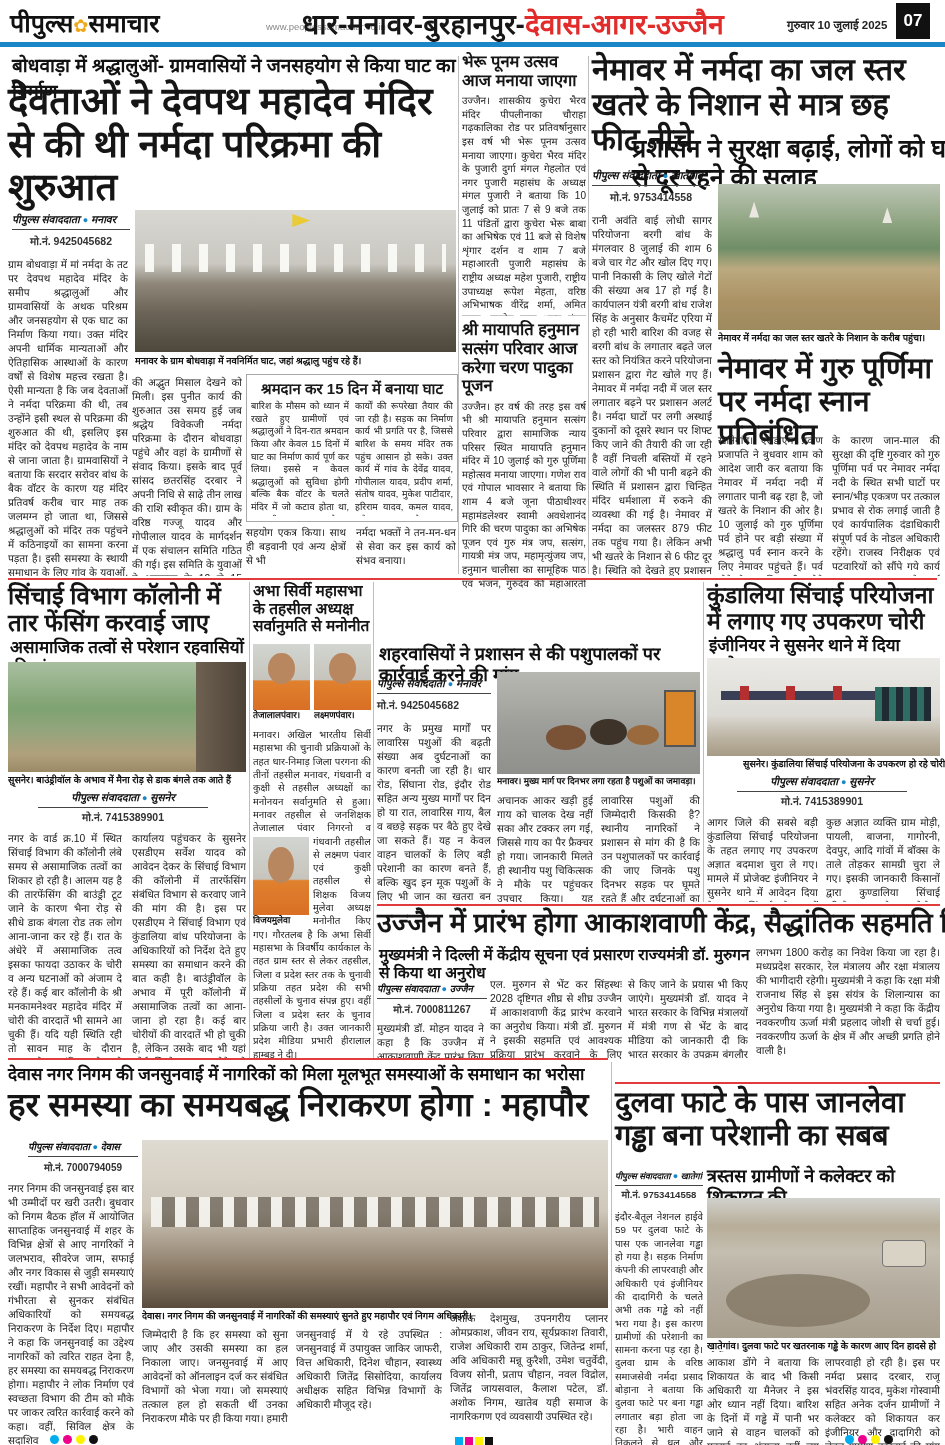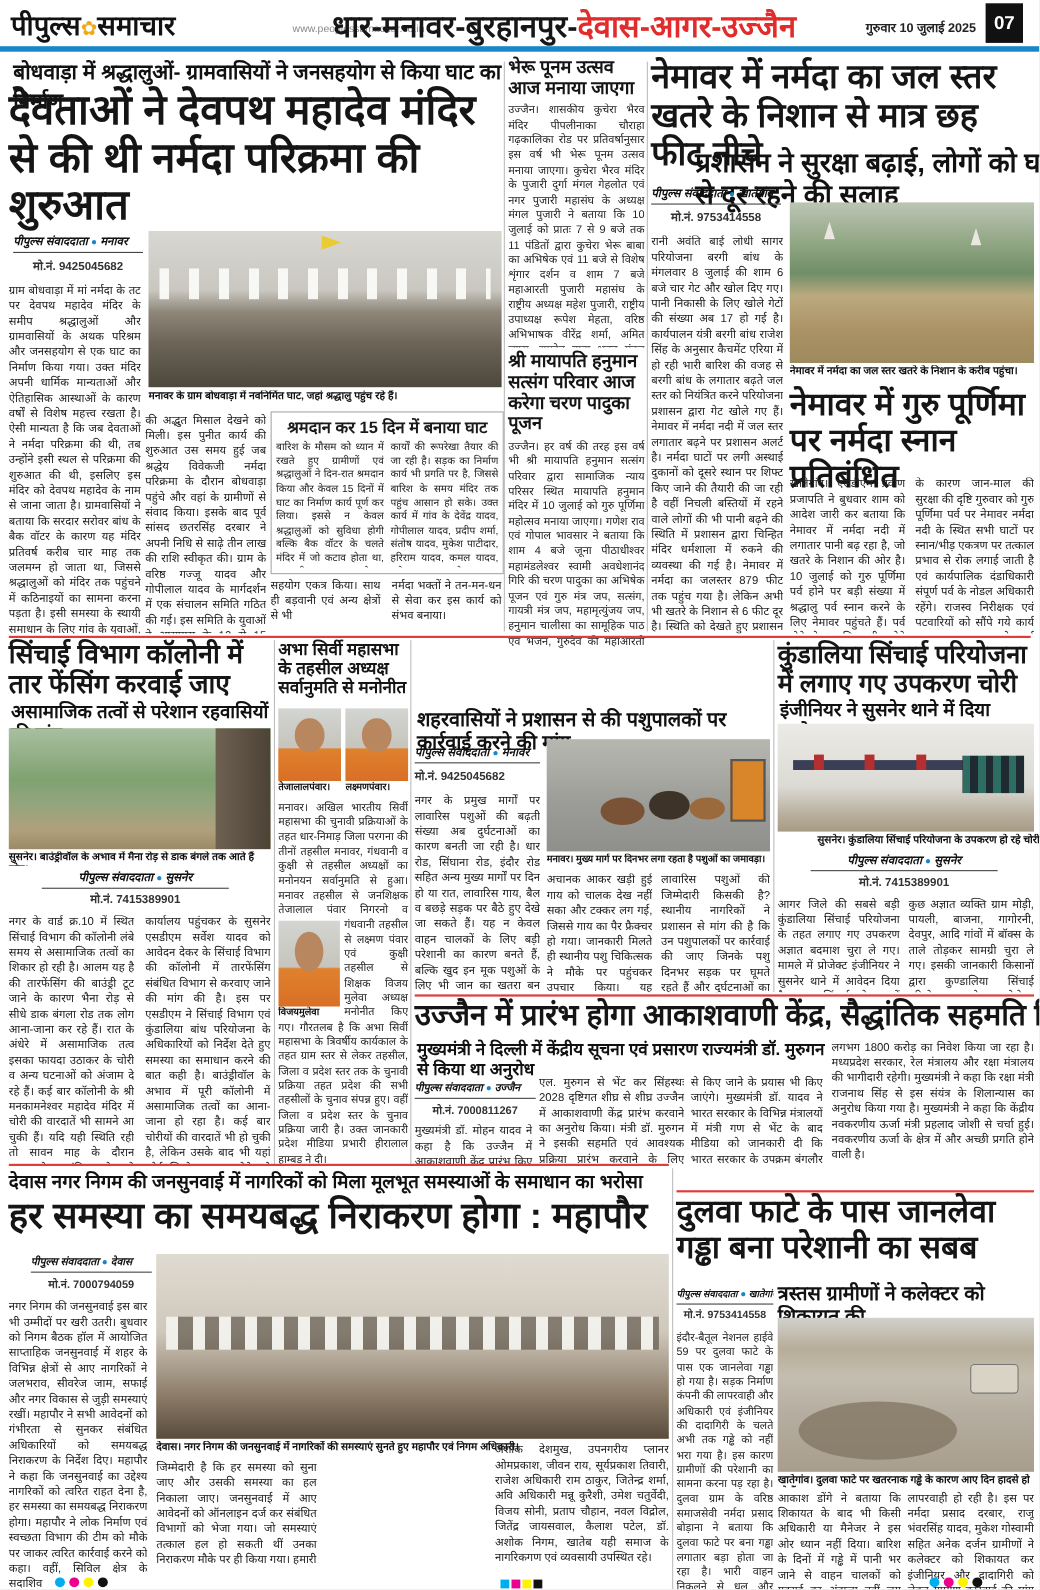--- a/index.html
+++ b/index.html
@@ -239,20 +239,21 @@
     <div class="abs byline" style="left:20px;top:78px;width:110px;font-size:9.6px;">
       <span>पीपुल्स संवाददाता</span> <span class="dot">●</span> <span>देवास</span>
     </div>
     <div class="abs phone" style="left:20px;top:98px;width:110px;font-size:10px;">मो.नं. 7000794059</div>
     <div class="abs body-txt" style="left:0;top:120px;width:126px;height:263px;">नगर निगम की जनसुनवाई इस बार भी उम्मीदों पर खरी उतरी। बुधवार को निगम बैठक हॉल में आयोजित साप्ताहिक जनसुनवाई में शहर के विभिन्न क्षेत्रों से आए नागरिकों ने जलभराव, सीवरेज जाम, सफाई और नगर विकास से जुड़ी समस्याएं रखीं। महापौर ने सभी आवेदनों को गंभीरता से सुनकर संबंधित अधिकारियों को समयबद्ध निराकरण के निर्देश दिए। महापौर ने कहा कि जनसुनवाई का उद्देश्य नागरिकों को त्वरित राहत देना है, हर समस्या का समयबद्ध निराकरण होगा। महापौर ने लोक निर्माण एवं स्वच्छता विभाग की टीम को मौके पर जाकर त्वरित कार्रवाई करने को कहा। वहीं, सिविल क्षेत्र के सदाशिव</div>
     <div class="photo photo-meeting" style="left:134px;top:78px;width:466px;height:168px;">
       <div class="meet-band"></div>
     </div>
     <div class="abs caption" style="left:134px;top:248px;width:466px;height:13px;">देवास। नगर निगम की जनसुनवाई में नागरिकों की समस्याएं सुनते हुए महापौर एवं निगम अधिकारी।</div>
     <div class="abs body-txt" style="left:134px;top:266px;width:146px;height:117px;">जिम्मेदारी है कि हर समस्या को सुना जाए और उसकी समस्या का हल निकाला जाए। जनसुनवाई में आए आवेदनों को ऑनलाइन दर्ज कर संबंधित विभागों को भेजा गया। जो समस्याएं तत्काल हल हो सकती थीं उनका निराकरण मौके पर ही किया गया। हमारी</div>
+    <div class="abs body-txt" style="left:288px;top:266px;width:146px;height:117px;">जनसुनवाई में ये रहे उपस्थित : जनसुनवाई में उपायुक्त जाकिर जाफरी, वित्त अधिकारी, दिनेश चौहान, स्वास्थ्य अधिकारी जितेंद्र सिसोदिया, कार्यालय अधीक्षक सहित विभिन्न विभागों के अधिकारी मौजूद रहे।</div>
     <div class="abs body-txt" style="left:442px;top:250px;width:158px;height:117px;">अशोक देशमुख, उपनगरीय प्लानर ओमप्रकाश, जीवन राय, सूर्यप्रकाश तिवारी, राजेश अधिकारी राम ठाकुर, जितेन्द्र शर्मा, अवि अधिकारी मन्नू कुरैशी, उमेश चतुर्वेदी, विजय सोनी, प्रताप चौहान, नवल विद्रोल, जितेंद्र जायसवाल, कैलाश पटेल, डॉ. अशोक निगम, खातेब यही समाज के नागरिकगण एवं व्यवसायी उपस्थित रहे।</div>
   </div>
 
   <div class="vrule" style="left:611px;top:1062px;height:383px;"></div>
   <div class="redrule" style="left:615px;top:1082px;width:325px;"></div>
   <div class="abs" style="left:615px;top:1086px;width:325px;height:359px;">
     <div class="abs hl" style="left:0;top:0;width:325px;font-size:29px;">दुलवा फाटे के पास जानलेवा गड्ढा बना परेशानी का सबब</div>
     <div class="abs byline" style="left:0;top:84px;width:88px;font-size:8.6px;">
       <span>पीपुल्स संवाददाता</span> <span class="dot">●</span> <span>खातेगांव</span>
     </div>

